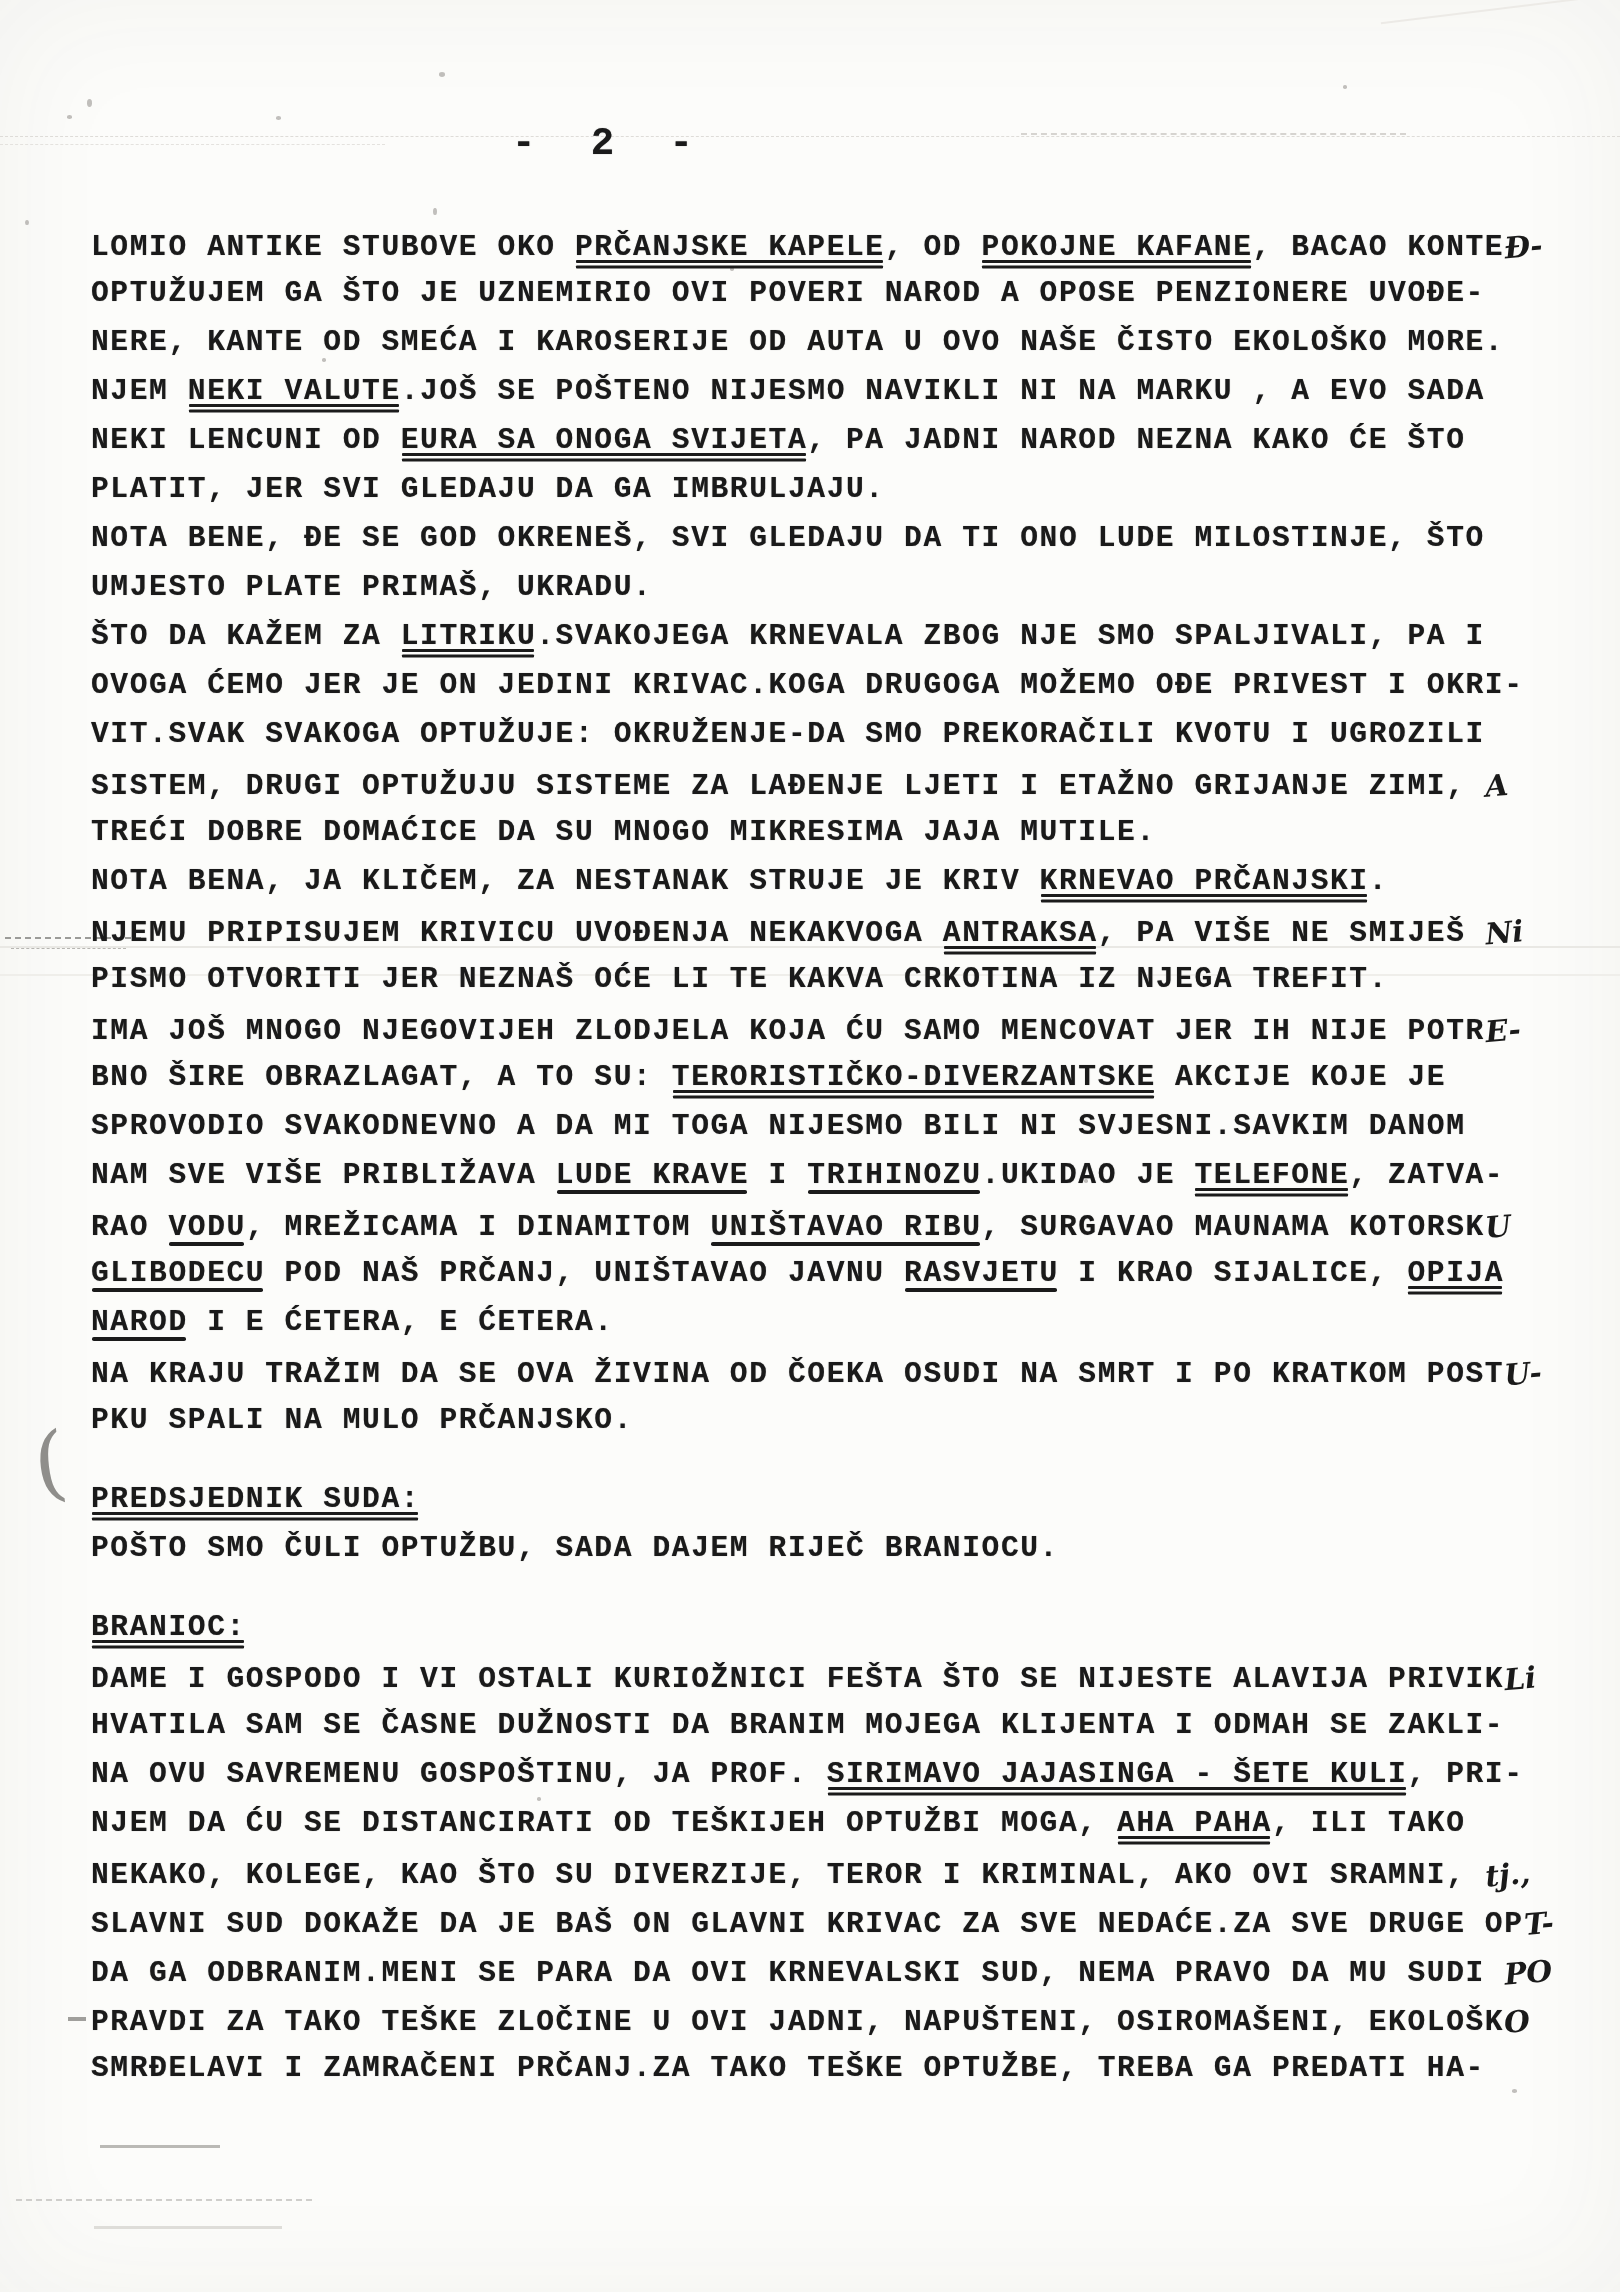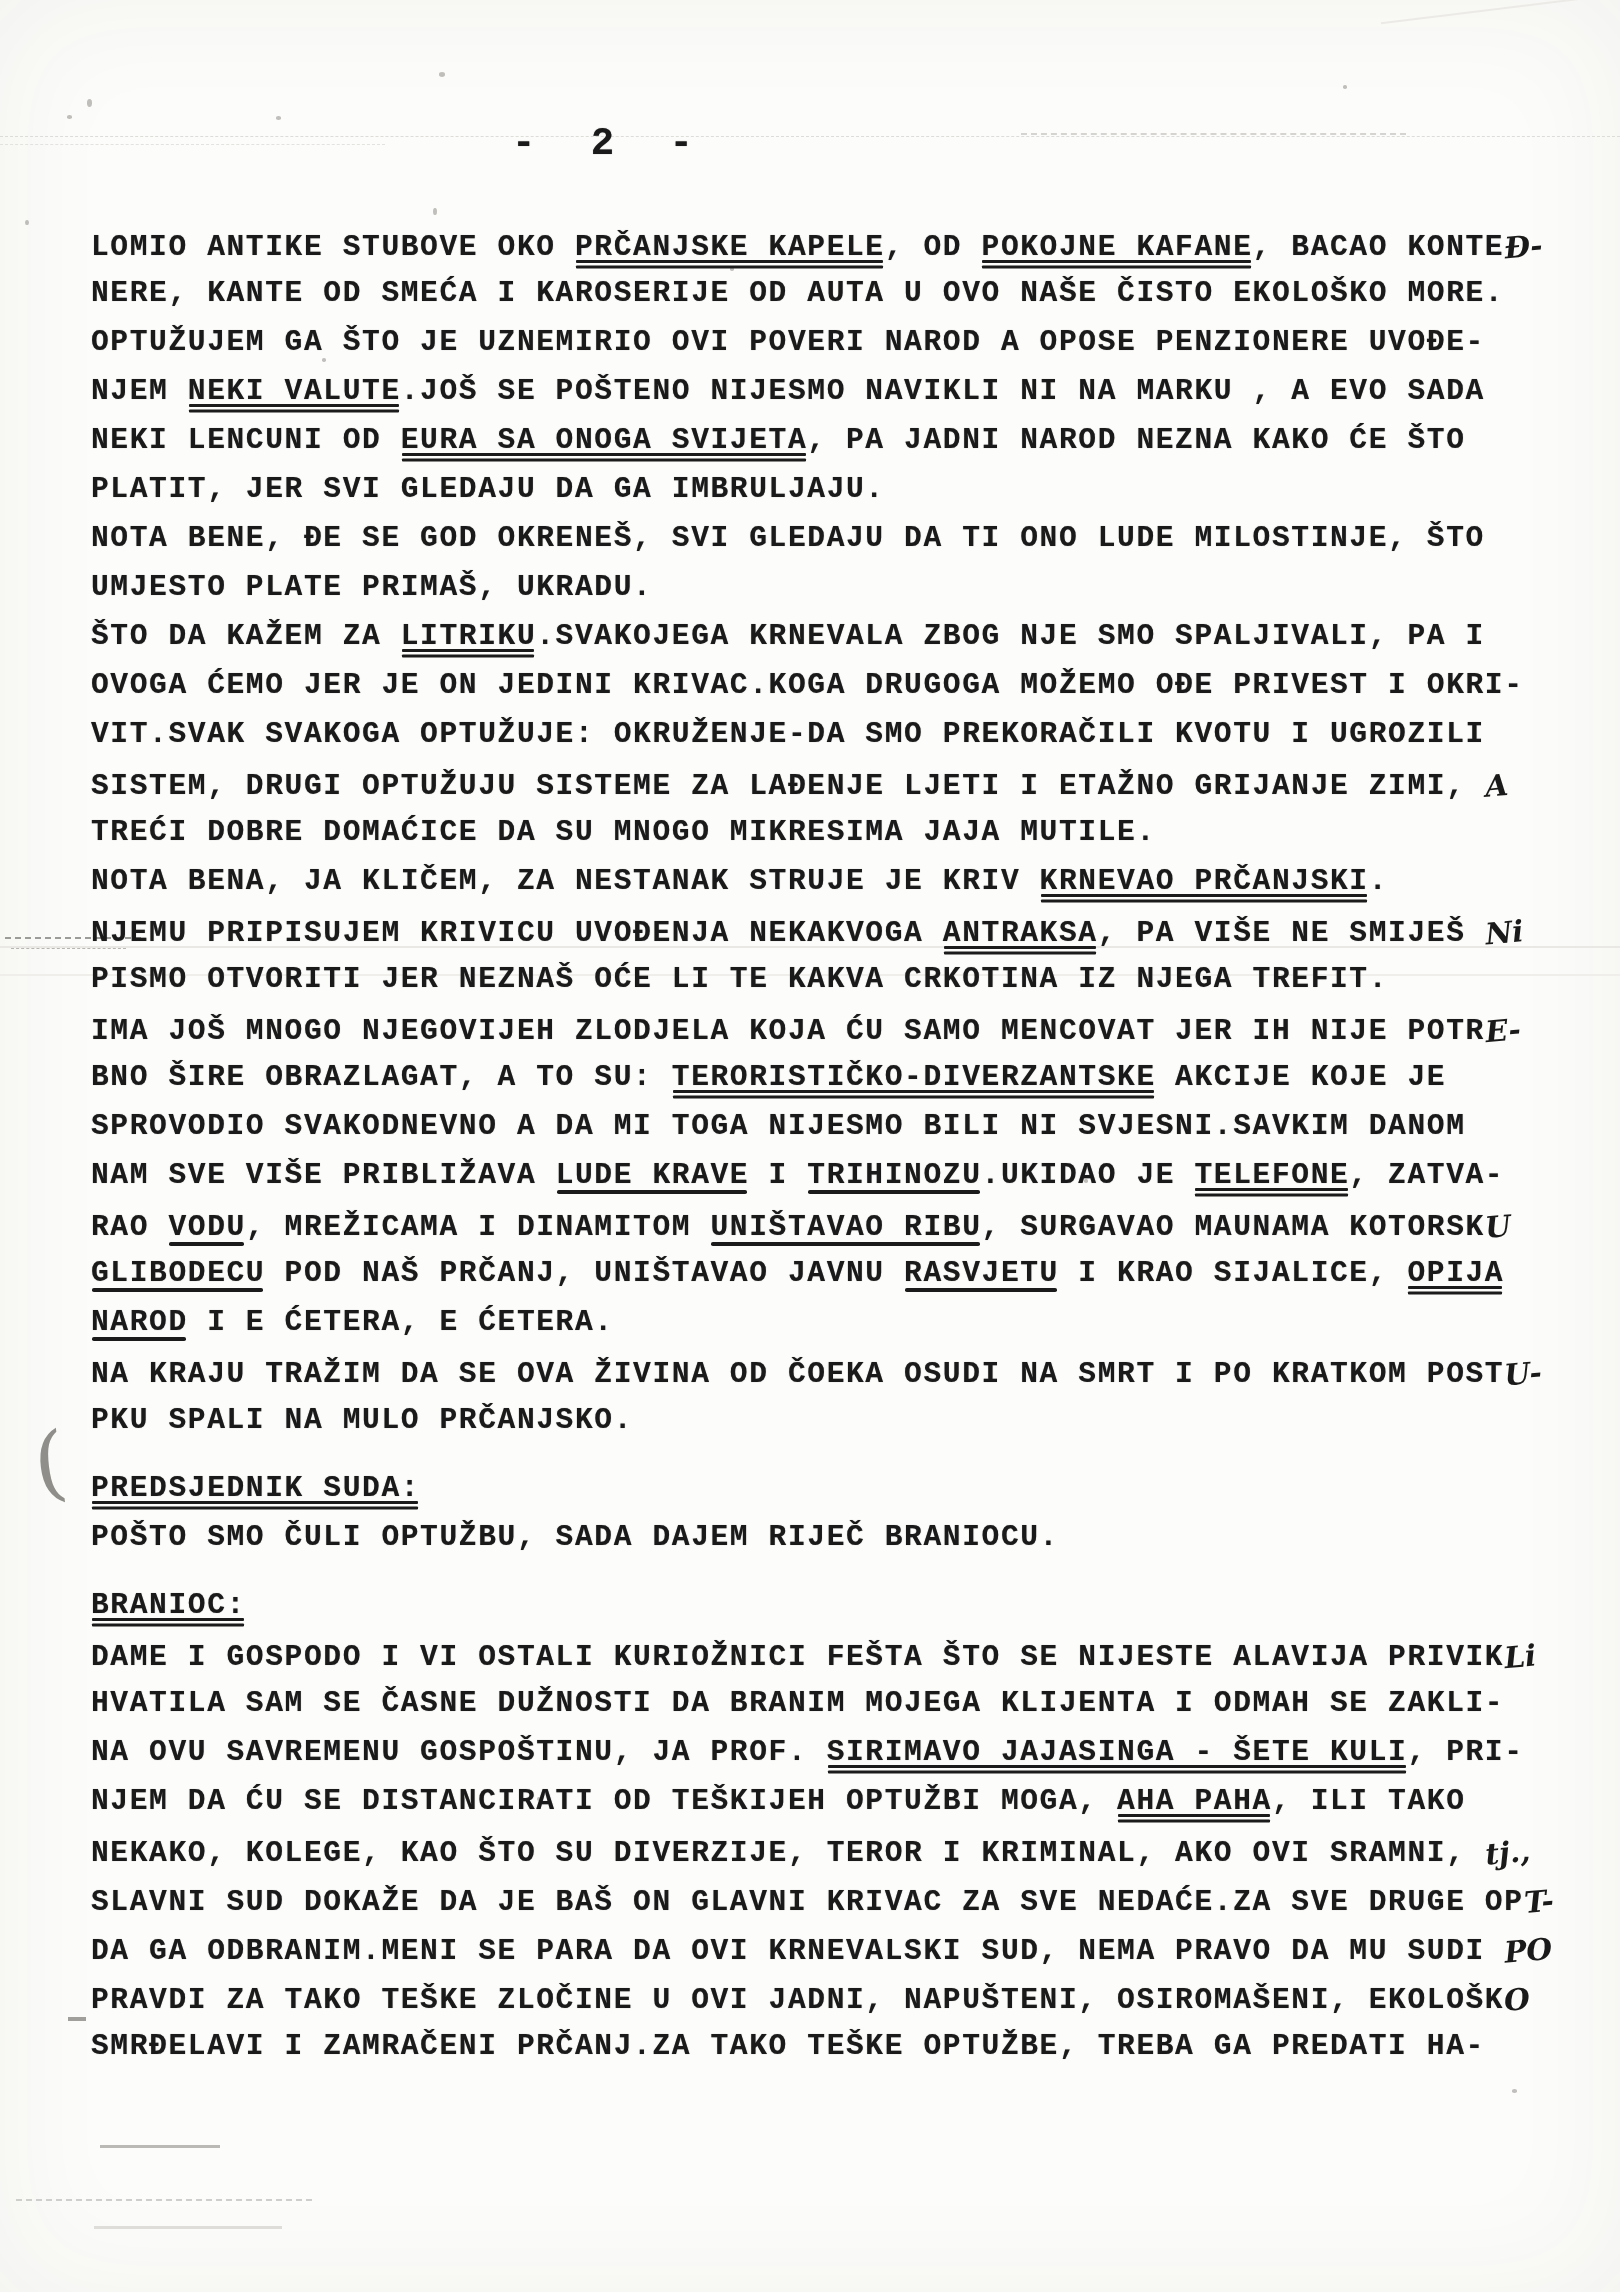--- a/index.html
+++ b/index.html
@@ -23,21 +23,21 @@
   }
   .text-block{
     position:absolute;left:91px;top:220px;z-index:2;
   }
   .line{
     height:49px;line-height:49px;
     font-size:29.6px;font-weight:700;letter-spacing:1.6px;
     white-space:nowrap;
     text-shadow:0 0 0.9px rgba(15,15,15,.45);
   }
-  .line.gap{margin-top:19px;}
+  .line.gap{margin-top:30px;}
   .seg{position:relative;}
   .u1::after{
     content:"";position:absolute;left:0.9px;right:1.8px;bottom:-1.8px;height:3.6px;
     background:#1b1b1b;border-radius:1.8px;
   }
   .u2::after{
     content:"";position:absolute;left:0.9px;right:1.8px;bottom:0.9px;height:2.7px;
     background:#1b1b1b;border-radius:0.9px;
     box-shadow:0 5.4px 0 0 #1b1b1b;
   }
@@ -85,22 +85,22 @@
 </style>
 </head>
 <body>
 
 <div class="page">
 
   <div class="pagenum">- 2 -</div>
 
   <div class="text-block">
       <div class="line"><span class="seg">LOMIO ANTIKE STUBOVE OKO </span><span class="seg u2">PRČANJSKE KAPELE</span><span class="seg">, OD </span><span class="seg u2">POKOJNE KAFANE</span><span class="seg">, BACAO KONTE</span><span class="seg hw">Đ-</span></div>
+      <div class="line"><span class="seg">OPTUŽUJEM GA ŠTO JE UZNEMIRIO OVI POVERI NAROD A OPOSE PENZIONERE UVOĐE-</span></div>
       <div class="line"><span class="seg">NERE, KANTE OD SMEĆA I KAROSERIJE OD AUTA U OVO NAŠE ČISTO EKOLOŠKO MORE.</span></div>
-      <div class="line"><span class="seg">OPTUŽUJEM GA ŠTO JE UZNEMIRIO OVI POVERI NAROD A OPOSE PENZIONERE UVOĐE-</span></div>
       <div class="line"><span class="seg">NJEM </span><span class="seg u2">NEKI VALUTE</span><span class="seg">.JOŠ SE POŠTENO NIJESMO NAVIKLI NI NA MARKU , A EVO SADA</span></div>
       <div class="line"><span class="seg">NEKI LENCUNI OD </span><span class="seg u2">EURA SA ONOGA SVIJETA</span><span class="seg">, PA JADNI NAROD NEZNA KAKO ĆE ŠTO</span></div>
       <div class="line"><span class="seg">PLATIT, JER SVI GLEDAJU DA GA IMBRULJAJU.</span></div>
       <div class="line"><span class="seg">NOTA BENE, ĐE SE GOD OKRENEŠ, SVI GLEDAJU DA TI ONO LUDE MILOSTINJE, ŠTO</span></div>
       <div class="line"><span class="seg">UMJESTO PLATE PRIMAŠ, UKRADU.</span></div>
       <div class="line"><span class="seg">ŠTO DA KAŽEM ZA </span><span class="seg u2">LITRIKU</span><span class="seg">.SVAKOJEGA KRNEVALA ZBOG NJE SMO SPALJIVALI, PA I</span></div>
       <div class="line"><span class="seg">OVOGA ĆEMO JER JE ON JEDINI KRIVAC.KOGA DRUGOGA MOŽEMO OĐE PRIVEST I OKRI-</span></div>
       <div class="line"><span class="seg">VIT.SVAK SVAKOGA OPTUŽUJE: OKRUŽENJE-DA SMO PREKORAČILI KVOTU I UGROZILI</span></div>
       <div class="line"><span class="seg">SISTEM, DRUGI OPTUŽUJU SISTEME ZA LAĐENJE LJETI I ETAŽNO GRIJANJE ZIMI, </span><span class="seg hw">A</span></div>
       <div class="line"><span class="seg">TREĆI DOBRE DOMAĆICE DA SU MNOGO MIKRESIMA JAJA MUTILE.</span></div>

